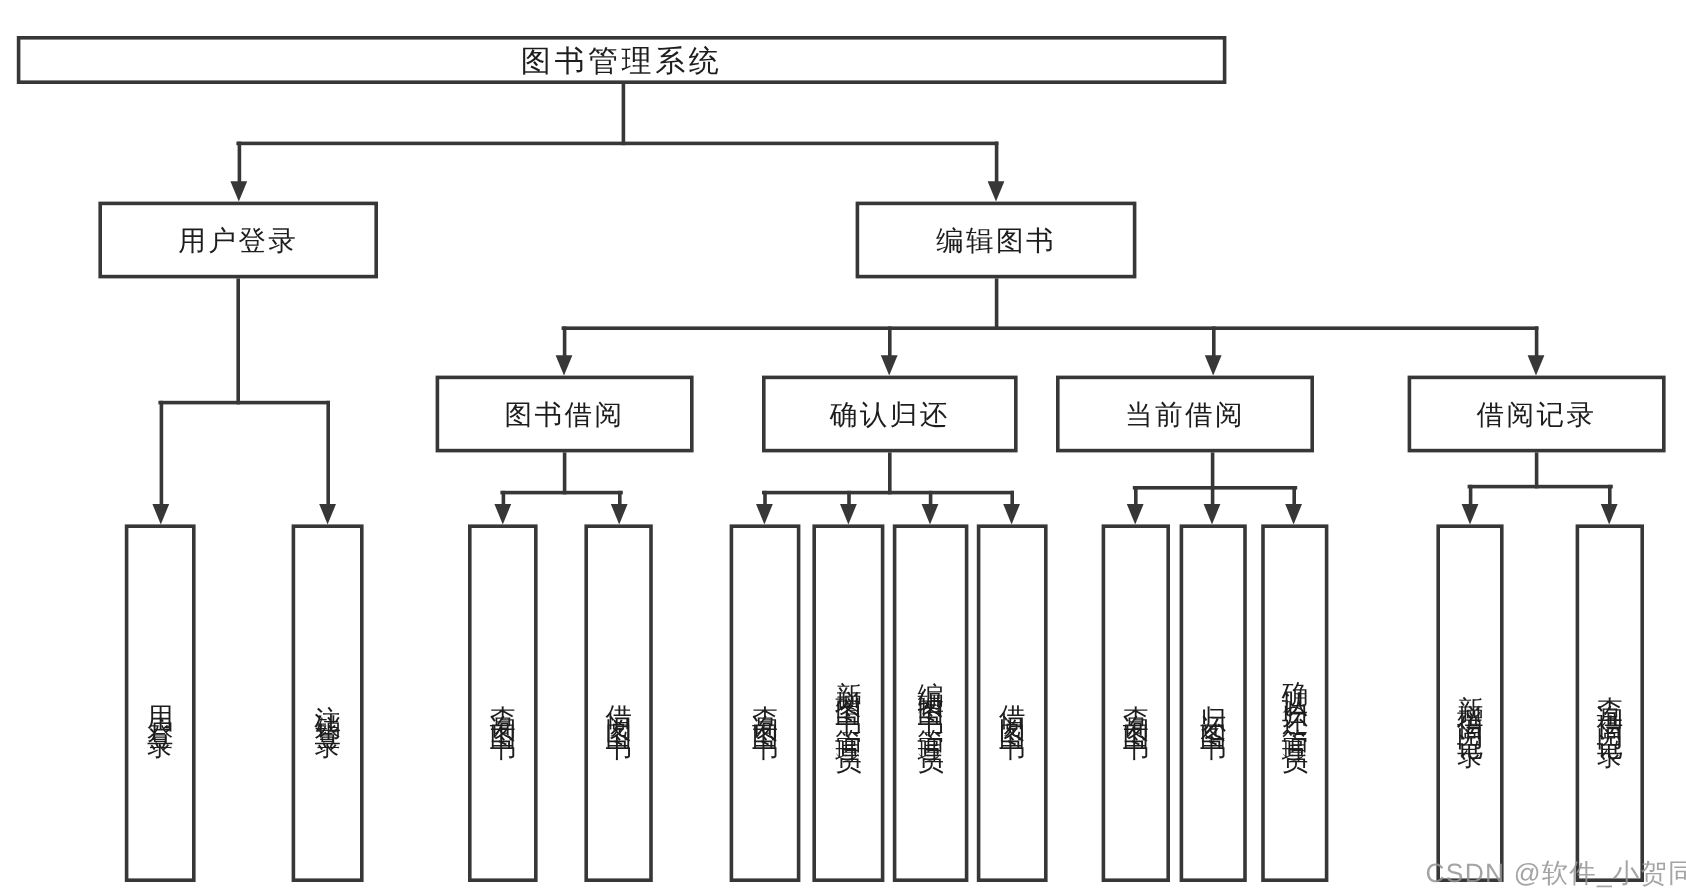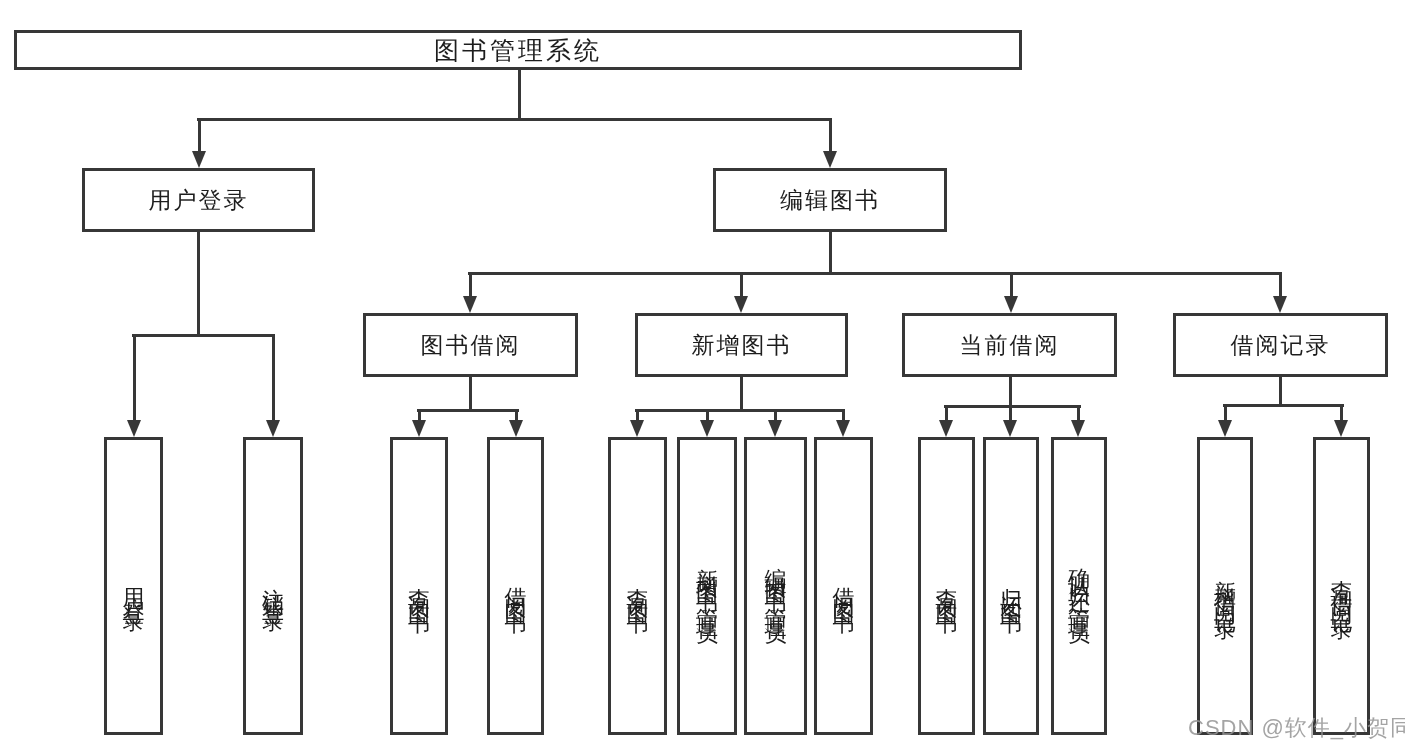--- a/index.html
+++ b/index.html
@@ -98,23 +98,23 @@
   <div class="arrow" style="left:734px; top:296px;"></div>
   <div class="stem" style="left:1010px; top:272px; height:25px;"></div>
   <div class="arrow" style="left:1004px; top:296px;"></div>
   <div class="stem" style="left:1279px; top:272px; height:25px;"></div>
   <div class="arrow" style="left:1273px; top:296px;"></div>
 
   <div class="box" style="left:363px; top:313px; width:215px; height:64px;">
     <span class="h-label">图书借阅</span>
   </div>
   <div class="box" style="left:635px; top:313px; width:213px; height:64px;">
-    <span class="h-label">新增图书</span>
+    <span class="h-label">确认归还</span>
   </div>
-  <div class="box" style="left:902px; top:313px; width:215px; height:64px;">
+  <div class="box" style="left:880px; top:313px; width:215px; height:64px;">
     <span class="h-label">当前借阅</span>
   </div>
   <div class="box" style="left:1173px; top:313px; width:215px; height:64px;">
     <span class="h-label">借阅记录</span>
   </div>
 
   <div class="vline" style="left:469px; top:377px; height:35px;"></div>
   <div class="hline" style="left:417px; top:409px; width:102px;"></div>
   <div class="stem" style="left:418px; top:409px; height:12px;"></div>
   <div class="arrow" style="left:412px; top:420px;"></div>

